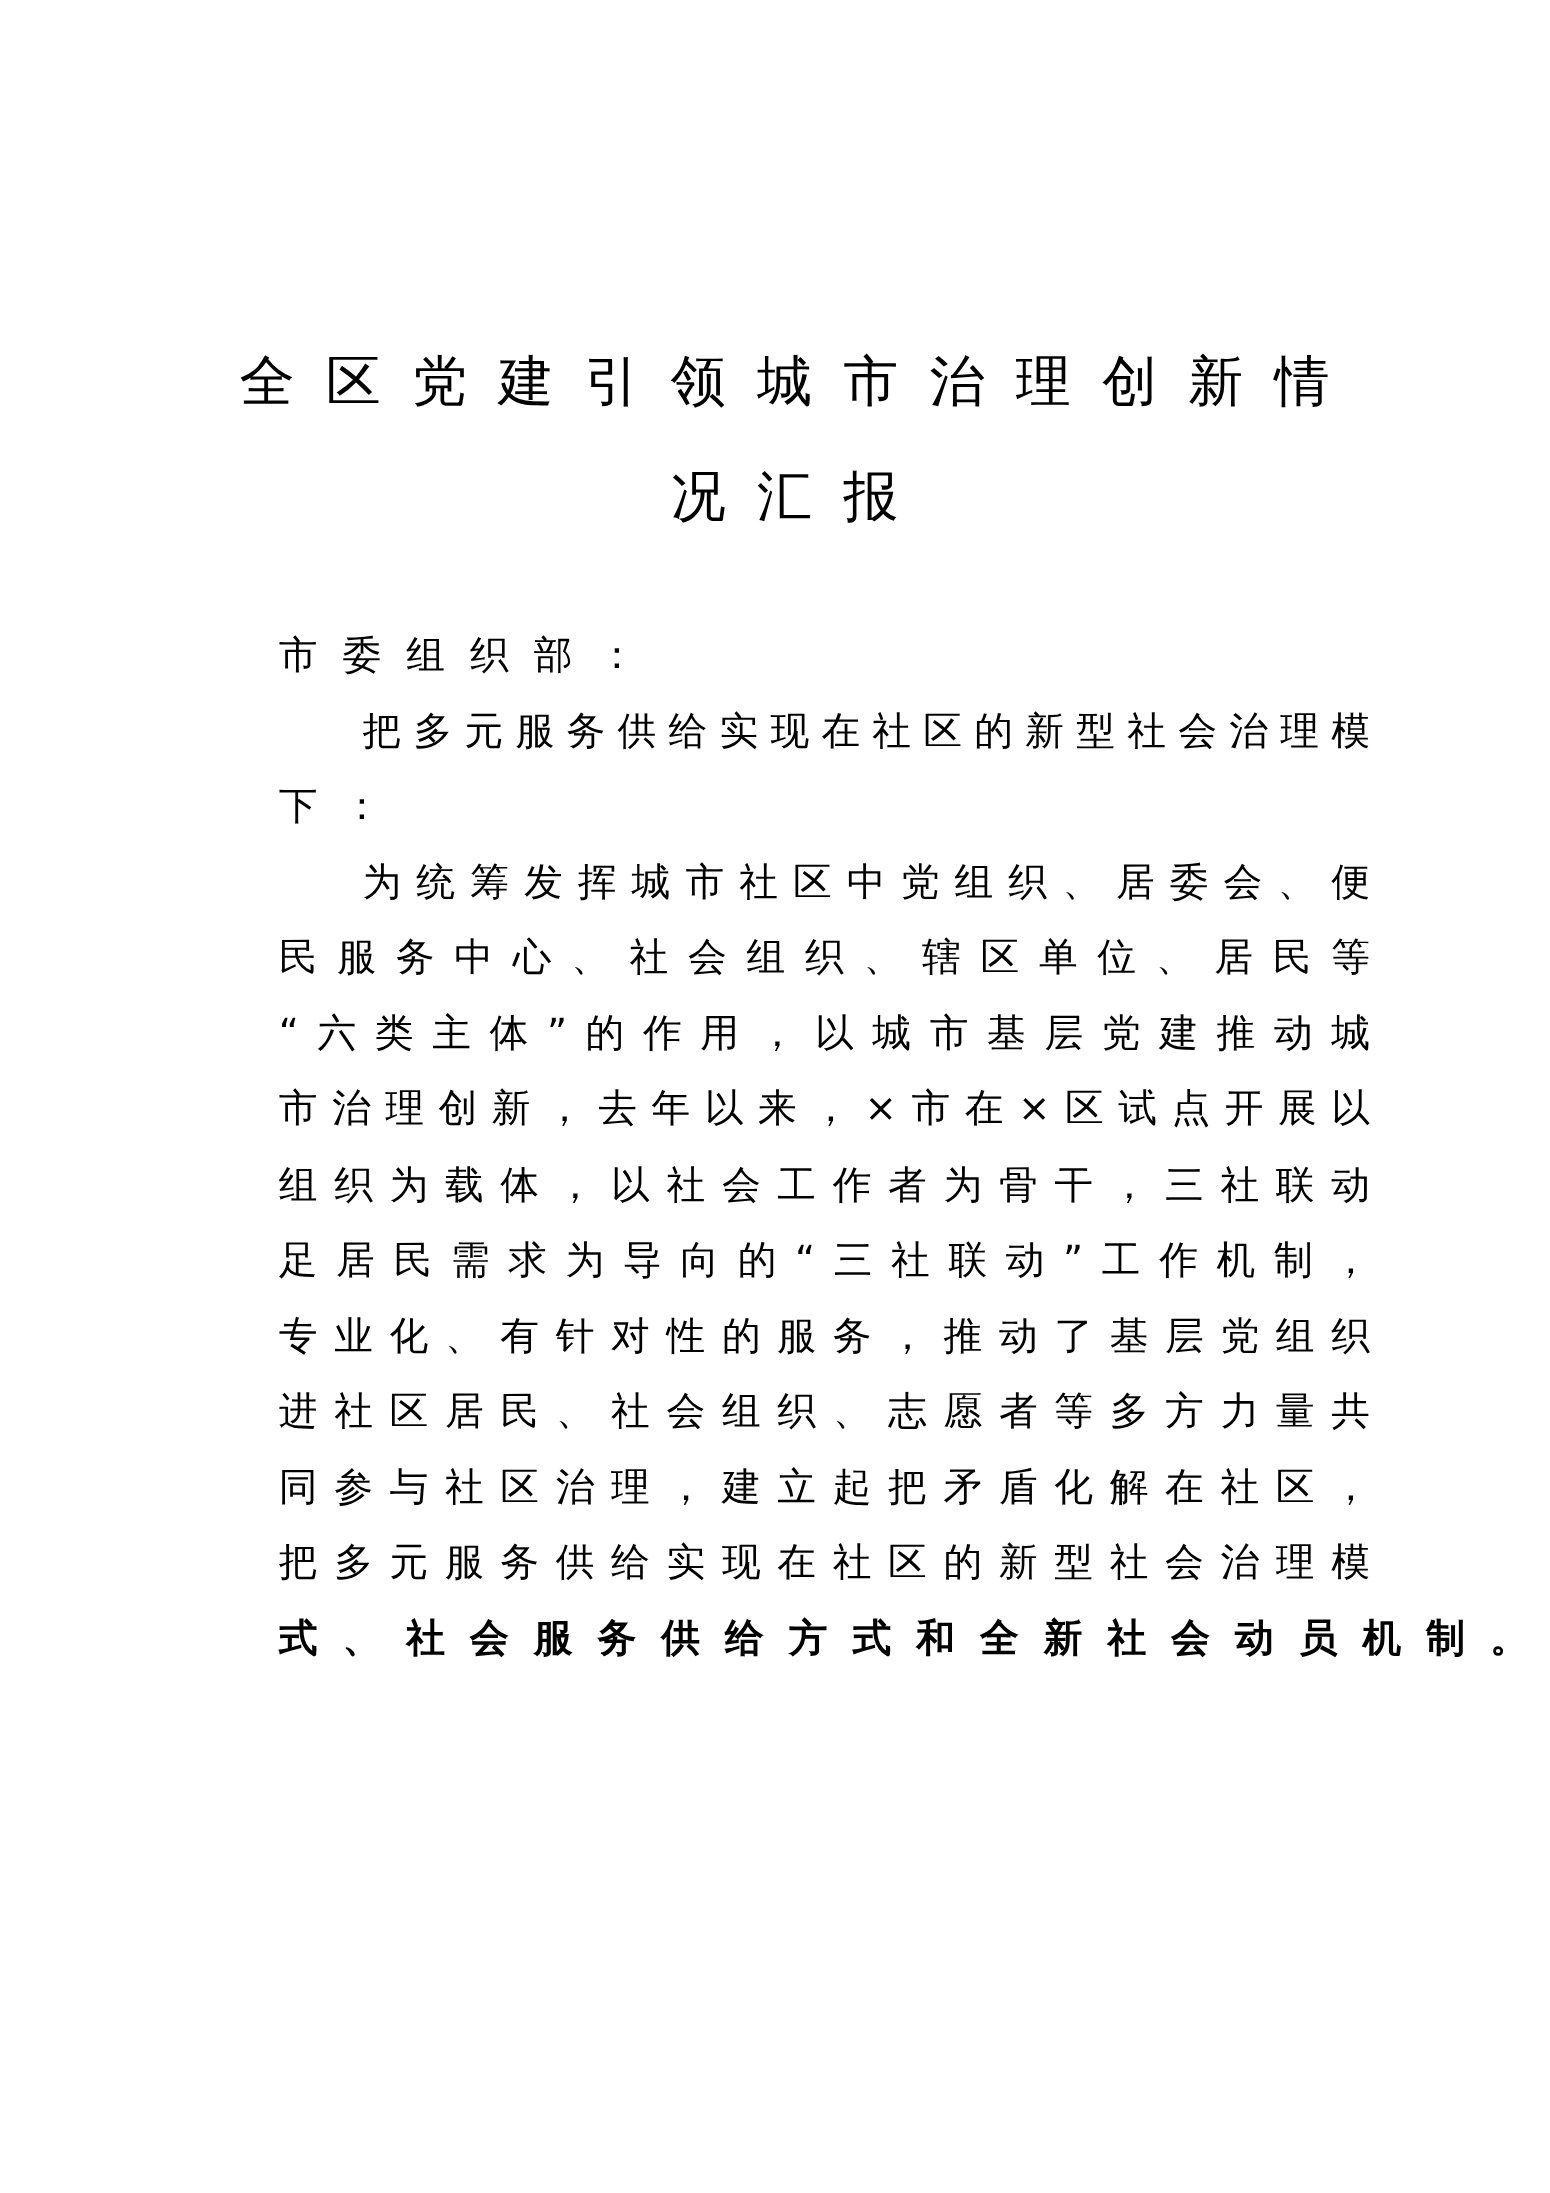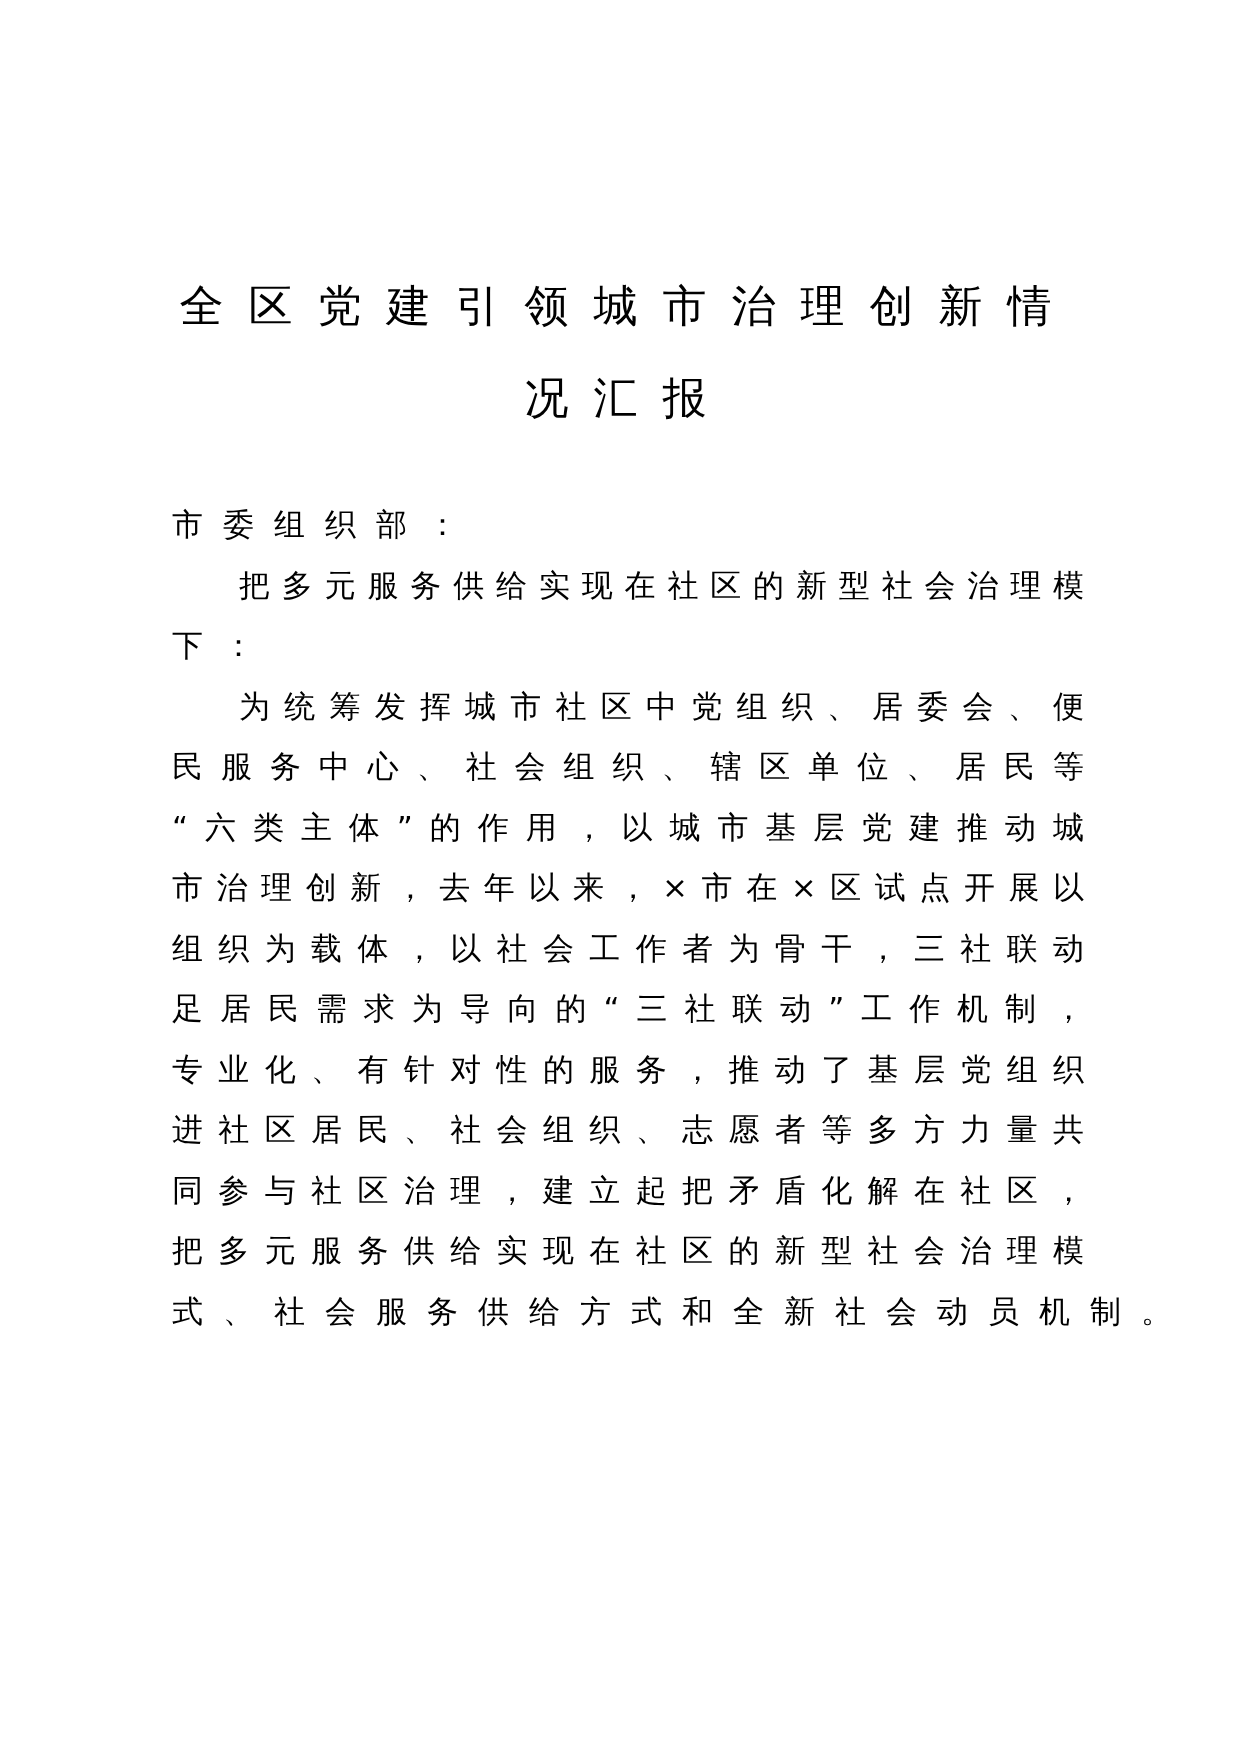--- a/index.html
+++ b/index.html
@@ -10,21 +10,21 @@
     body {
       width: 1240px;
       height: 1754px;
       position: relative;
       overflow: hidden;
       font-family: "DejaVu Sans", "Liberation Sans", sans-serif;
       color: #000000;
     }
     .page {
       position: absolute;
-      left: 4px;
+      left: 16px;
       top: 0;
       width: 1065px;
       height: 1754px;
       background: #ffffff;
     }
     .title {
       position: absolute;
       left: 168px;
       width: 912px;
       top: 260px;
@@ -46,24 +46,26 @@
       width: 912px;
     }
     .line {
       display: block;
       height: 60.5px;
       line-height: 60.5px;
       font-size: 31px;
       white-space: nowrap;
       text-align: justify;
       text-align-last: justify;
+      margin-left: 39px;
     }
     .line.last {
       text-align-last: left;
       letter-spacing: 20px;
+      font-weight: bold;
     }
     .line.short {
       text-align-last: left;
       letter-spacing: 20px;
     }
     .indent {
       padding-left: 67px;
     }
   </style>
 </head>

